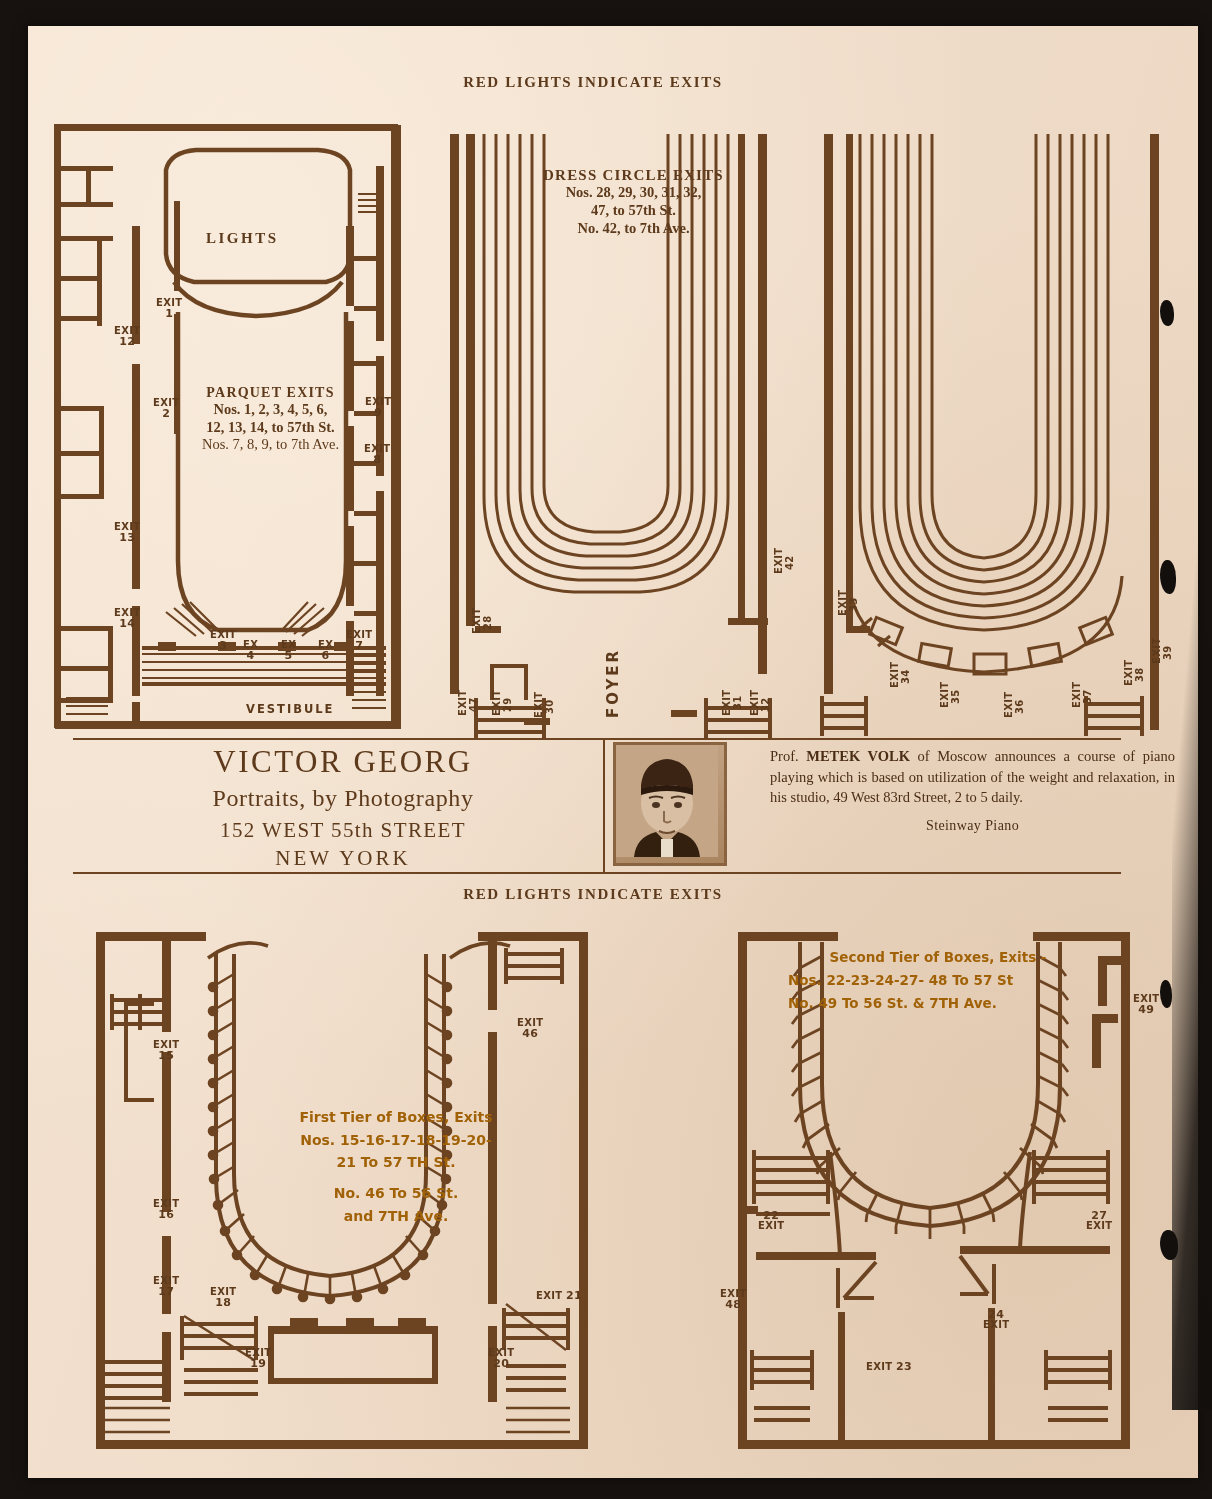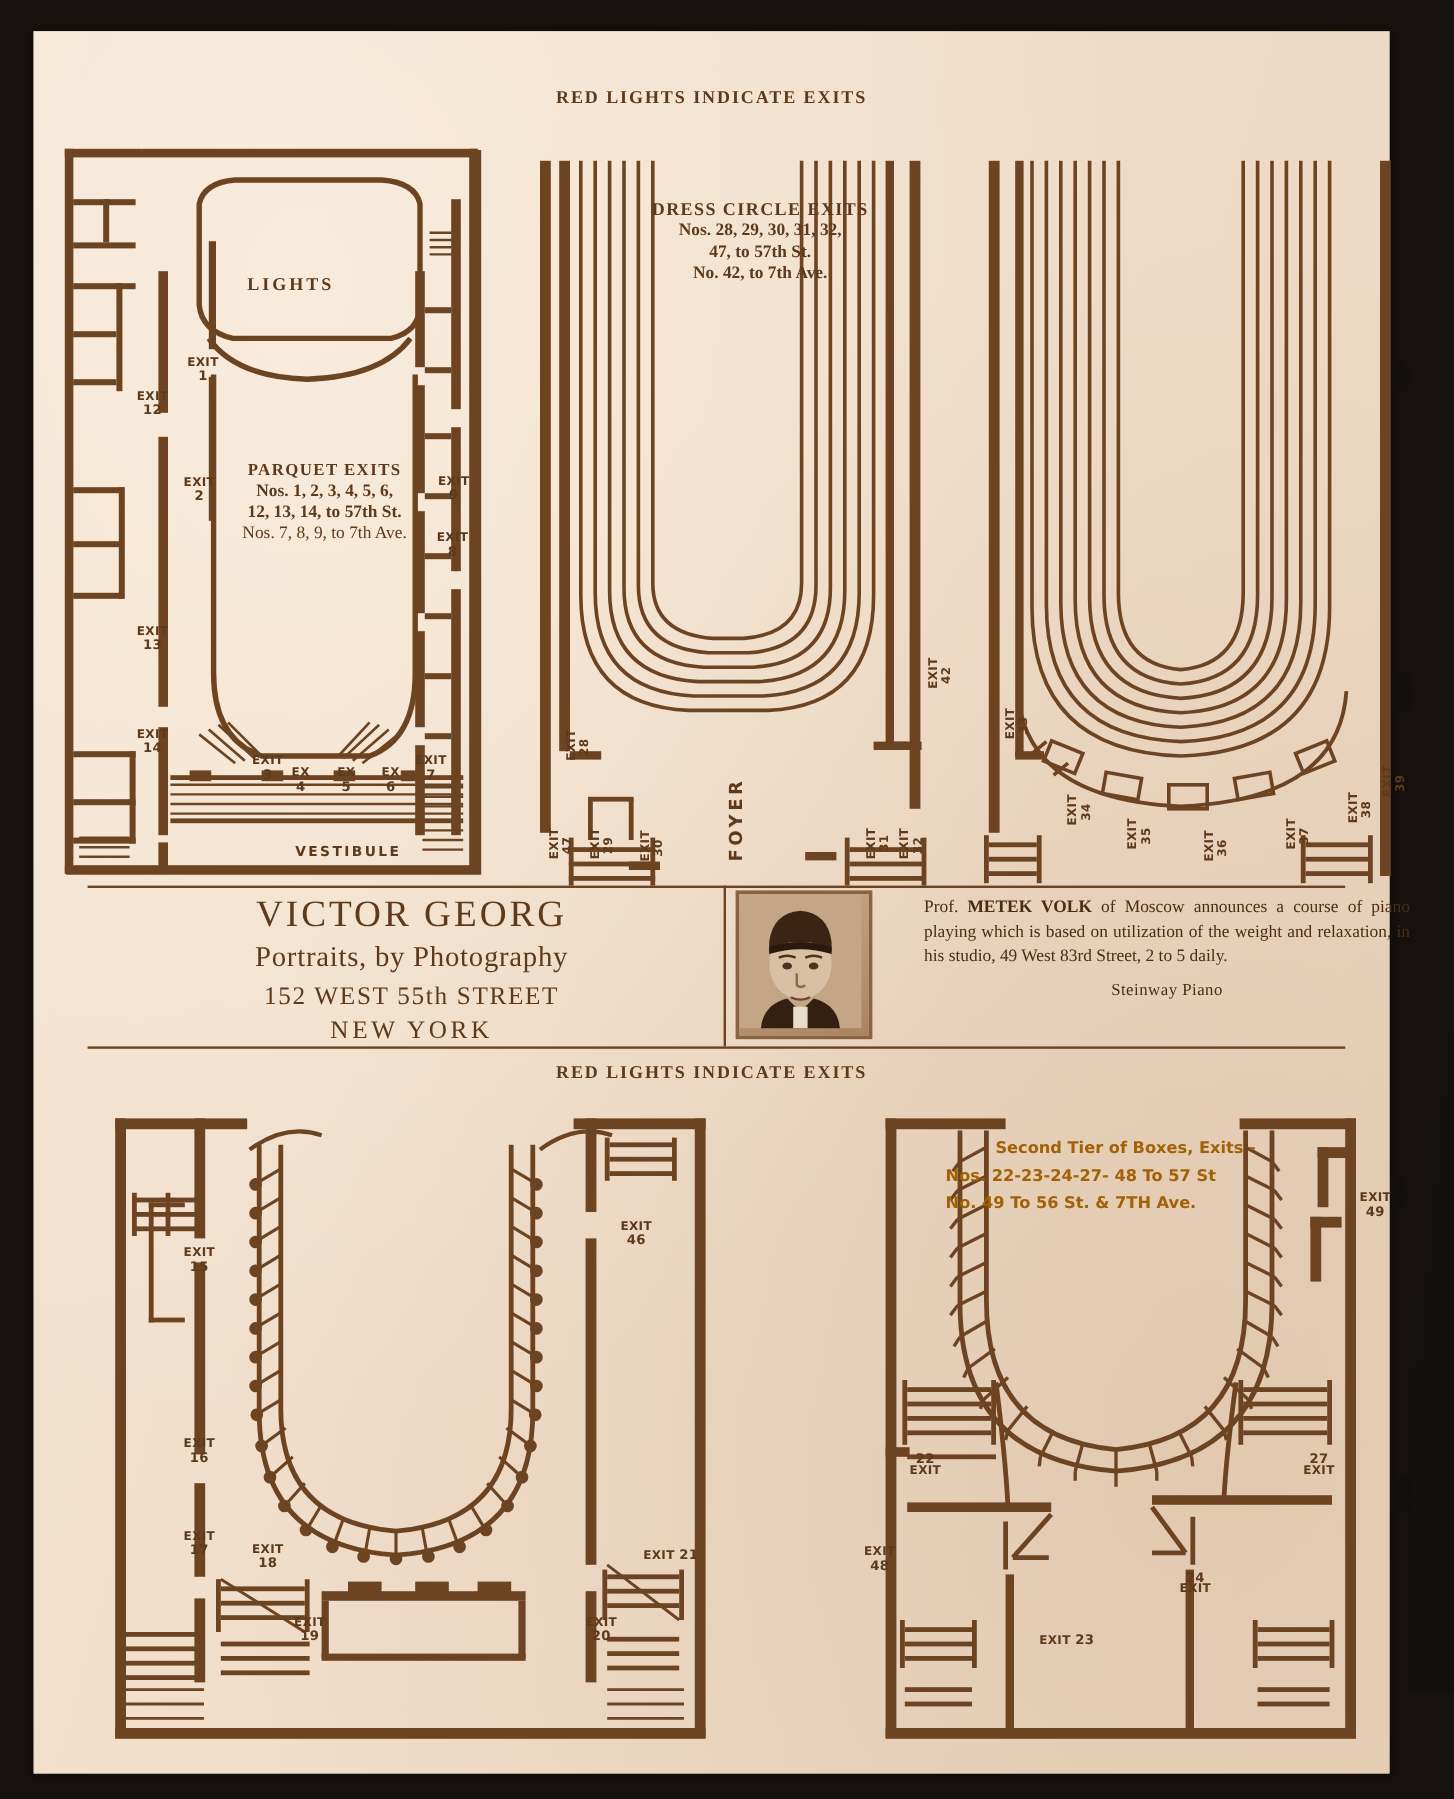--- a/index.html
+++ b/index.html
@@ -1,20 +1,20 @@
 <!DOCTYPE html>
 <html><head>
 <meta charset="utf-8">
 <style>
   html,body{margin:0;padding:0;background:#120f0d;}
   body{width:1212px;height:1499px;overflow:hidden;font-family:"Liberation Serif",serif;}
 
   .scan{position:absolute;inset:0;background:#17120f;}
   .page{position:absolute;left:28px;top:26px;width:1130px;height:1452px;
-        background:#f0ddc9;box-shadow:0 0 12px rgba(0,0,0,.55);}
+        background:#f0ddc9;box-shadow:0 0 12px rgba(0,0,0,.55);padding-left:40px;}
   .page:before{content:"";position:absolute;inset:0;
         background:
           radial-gradient(ellipse at 20% 15%, rgba(255,245,232,.55), rgba(255,245,232,0) 55%),
           radial-gradient(ellipse at 85% 80%, rgba(200,165,130,.30), rgba(200,165,130,0) 60%),
           linear-gradient(105deg, rgba(246,230,214,.6), rgba(226,202,178,.35));
         pointer-events:none;}
   
   .tear{position:absolute;right:-2px;top:120px;width:42px;height:1290px;
         background:
           linear-gradient(95deg, rgba(20,16,13,0) 0%, rgba(20,16,13,.0) 40%, rgba(20,16,13,.85) 72%, #120f0d 100%);
@@ -631,20 +631,28 @@
 
         <g stroke="#6d4422" stroke-width="2.4" fill="none">
           <path d="M126 400 L196 444"></path>
           <path d="M448 388 L508 434"></path>
           <path d="M46 492 L112 492 M46 504 L112 504 M46 516 L112 516"></path>
           <path d="M448 492 L512 492 M448 504 L512 504 M448 516 L512 516"></path>
         </g>
       </svg>
     </div>
 
+    <div class="cap handw" style="left:248px;top:1080px;width:240px;font-size:14px;line-height:1.62;text-align:center;">
+      <div>First Tier of Boxes, Exits</div>
+      <div>Nos. 15-16-17-18-19-20-</div>
+      <div>21 To 57 TH St.</div>
+      <div style="height:8px;"></div>
+      <div>No. 46 To 56 St.</div>
+      <div>and 7TH Ave.</div>
+    </div>
 
     <div class="exitlbl" style="left:125px;top:1014px;">
       <span>EXIT</span>
       <span class="n">15</span>
     </div>
     <div class="exitlbl" style="left:125px;top:1173px;">
       <span>EXIT</span>
       <span class="n">16</span>
     </div>
     <div class="exitlbl" style="left:125px;top:1250px;">

